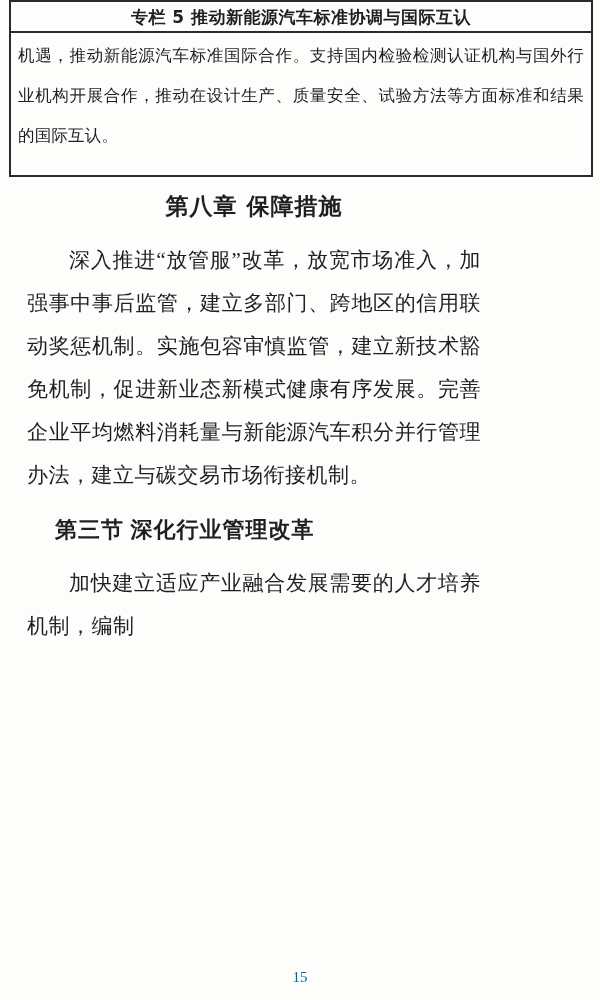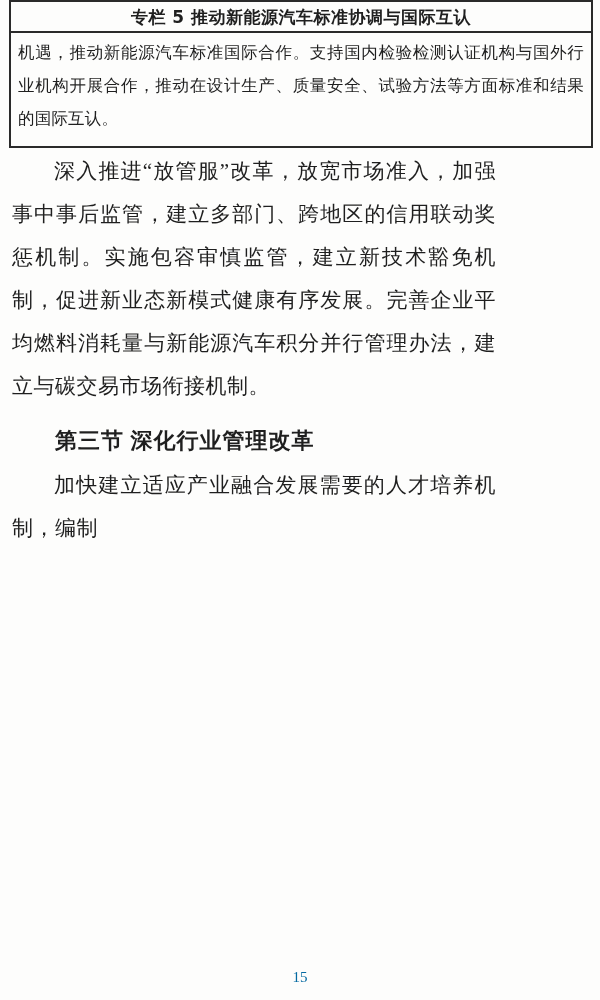--- a/index.html
+++ b/index.html
@@ -35,22 +35,22 @@
     font-family: "DejaVu Sans", sans-serif;
     font-weight: 700;
     font-size: 17px;
     line-height: 28px;
     border-bottom: 2px solid #2a2a2a;
     padding: 1px 4px 0 4px;
     letter-spacing: 0.5px;
   }
   .callout-box .box-body {
     font-size: 16.5px;
-    line-height: 33px;
-    padding: 3px 7px 11px 7px;
+    line-height: 40px;
+    padding: 3px 7px 19px 7px;
     text-align: justify;
     text-justify: inter-ideograph;
     letter-spacing: 0.2px;
   }
   
   .chapter-title {
     text-align: center;
     font-family: "DejaVu Sans", sans-serif;
     font-weight: 700;
     font-size: 23px;
@@ -64,21 +64,21 @@
     font-size: 22px;
     line-height: 30px;
     margin: 18px 0 8px 0;
     padding-left: 45px;
     letter-spacing: 1px;
   }
   
   .body-paragraph {
     font-size: 21px;
     line-height: 43px;
-    margin: 2px;
+    margin: 17px;
     text-align: justify;
     text-justify: inter-ideograph;
     text-indent: 2em;
     letter-spacing: 0.5px;
   }
   
   .page-number {
     position: absolute;
     bottom: 14px;
     left: 0;
@@ -92,20 +92,21 @@
 </head>
 <body>
 
 <div class="page">
 
   <div class="callout-box">
     <div class="box-title">专栏 5  推动新能源汽车标准协调与国际互认</div>
     <div class="box-body">机遇，推动新能源汽车标准国际合作。支持国内检验检测认证机构与国外行业机构开展合作，推动在设计生产、质量安全、试验方法等方面标准和结果的国际互认。</div>
   </div>
 
+  <h1 class="chapter-title">第八章 保障措施</h1>
 
   <p class="body-paragraph">深入推进“放管服”改革，放宽市场准入，加强事中事后监管，建立多部门、跨地区的信用联动奖惩机制。实施包容审慎监管，建立新技术豁免机制，促进新业态新模式健康有序发展。完善企业平均燃料消耗量与新能源汽车积分并行管理办法，建立与碳交易市场衔接机制。</p>
 
 
   <h2 class="section-heading">第三节 深化行业管理改革</h2>
   <p class="body-paragraph">加快建立适应产业融合发展需要的人才培养机制，编制</p>
 
   <div class="page-number">15</div>
 
 </div>

